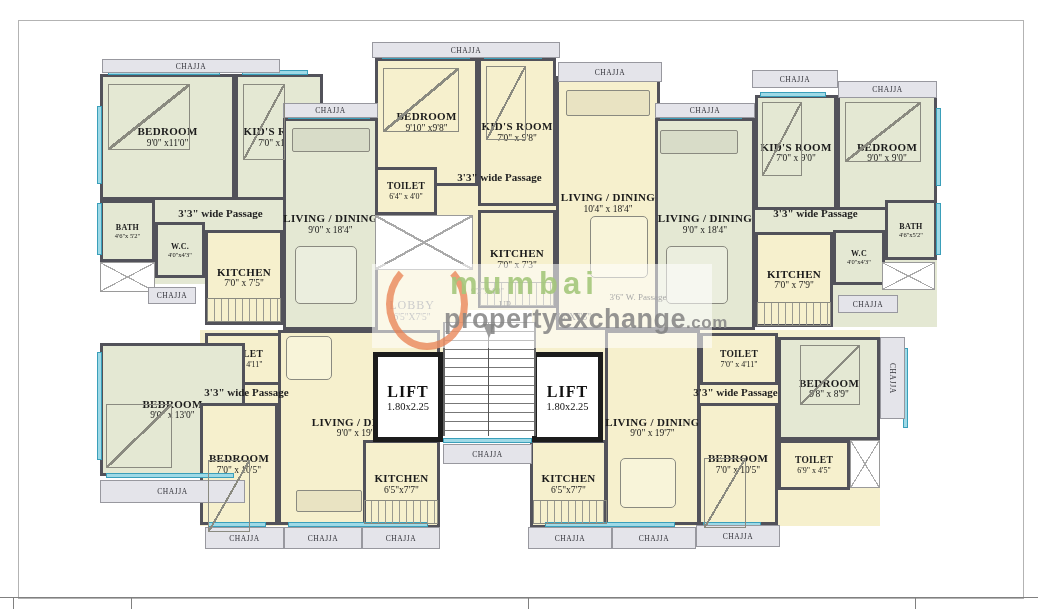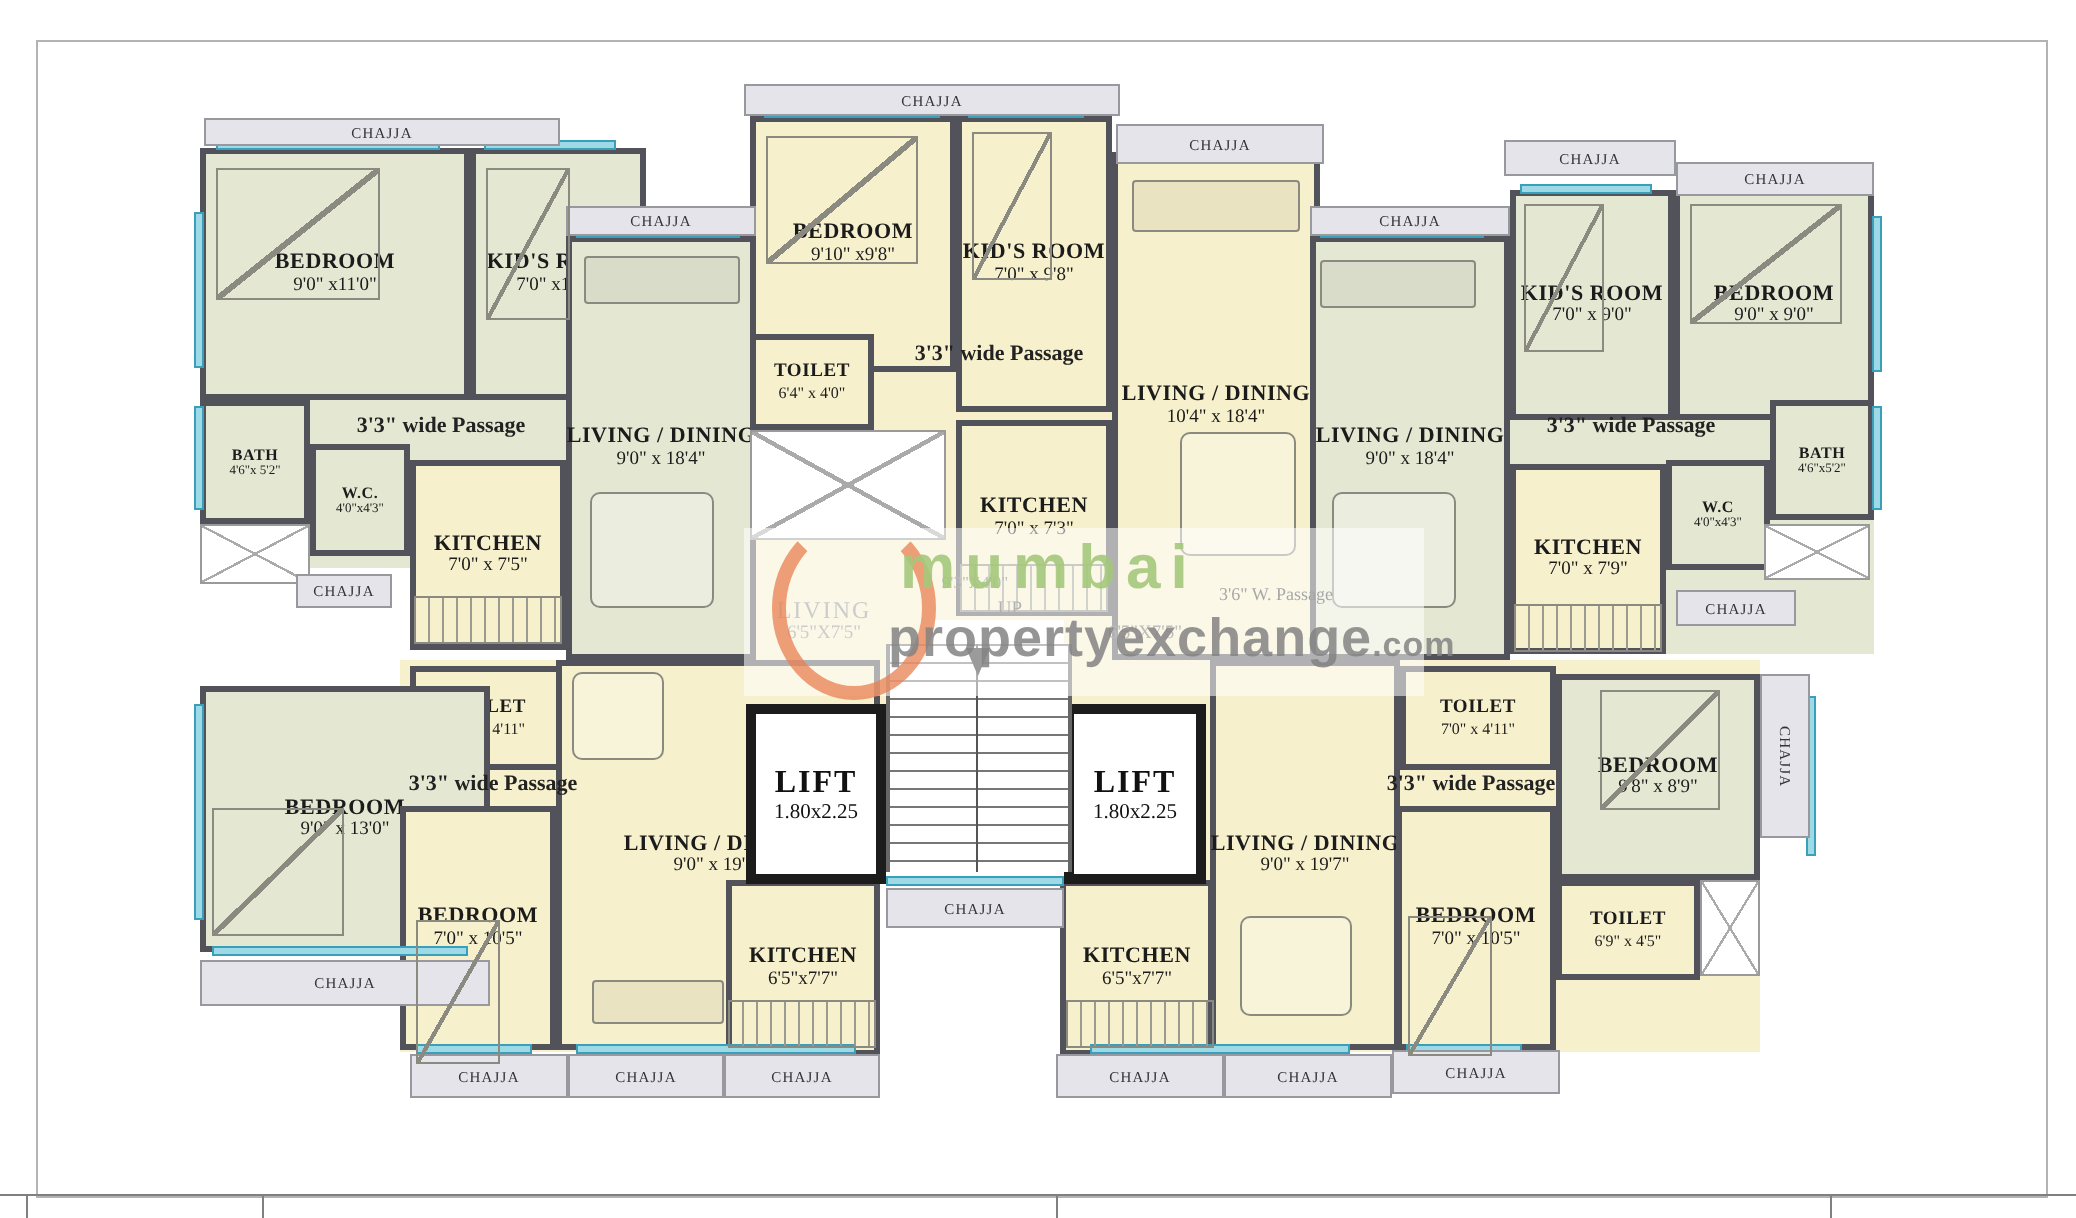--- a/index.html
+++ b/index.html
@@ -303,21 +303,21 @@
     </div>
 
   <div class="stairdims">9'3"X4'0"</div>
   <div class="uplabel">UP</div>
   <div class="stair">
     <div class="mid"></div>
     <div class="arrow"></div>
   </div>
 
   <div class="lobby" style="left:377px;top:298px;width:70px;">
-    <div class="ln">LIVING</div>
+    <div class="ln">LOBBY</div>
     <div class="ld">6'5"X7'5"</div>
   </div>
   <div class="lobby" style="left:540px;top:312px;width:65px;color:#6d6d6d;">
     <div class="ld">6'5"X7'5"</div>
   </div>
 
   <div class="wm">
     <div class="wm-ring"></div>
     <div class="wm-m">mumbai</div>
     <div class="wm-p">

